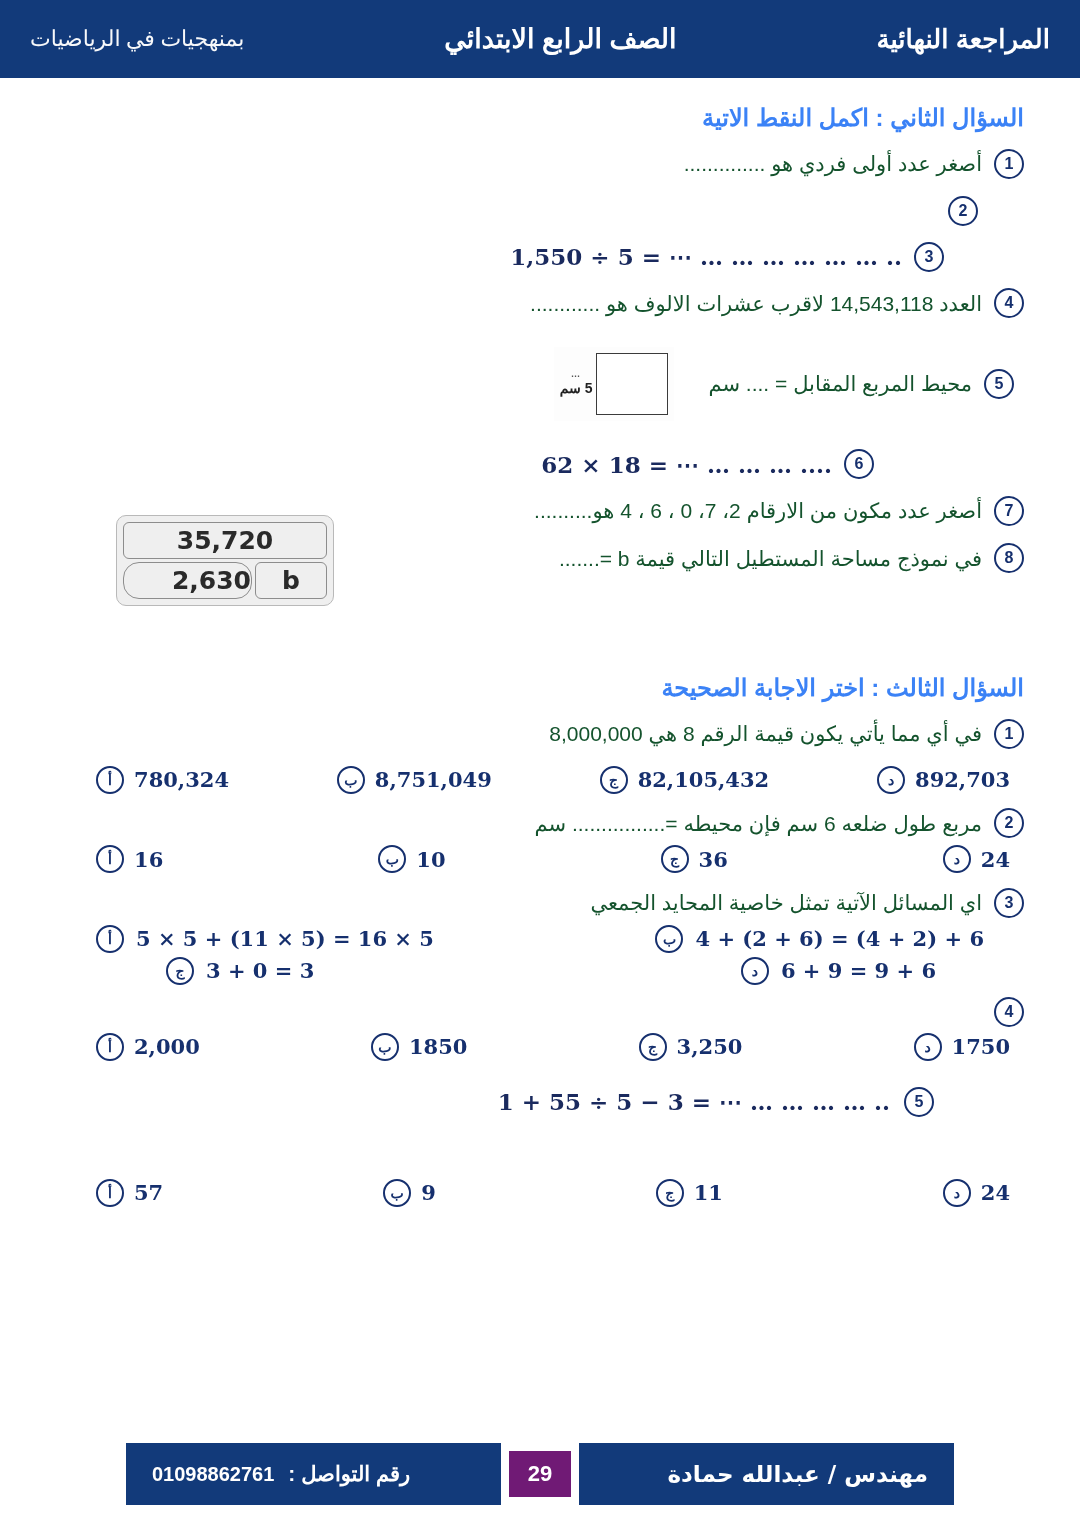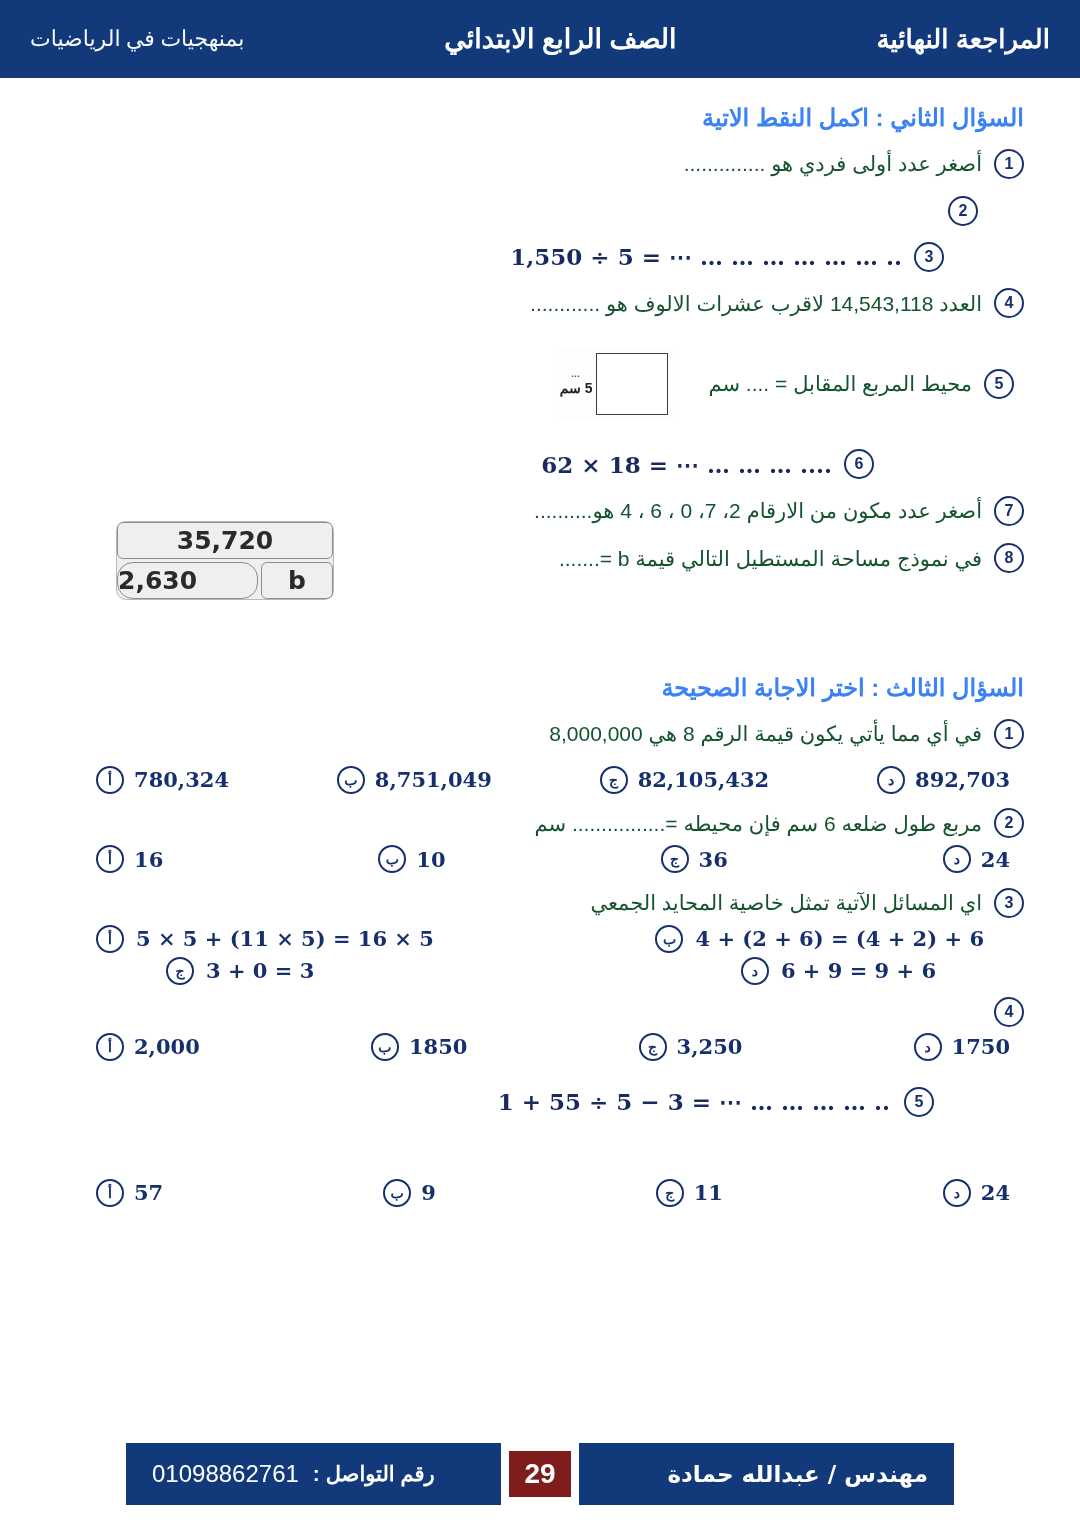--- a/index.html
+++ b/index.html
@@ -123,20 +123,21 @@
 
   
   .area-model {
     position: absolute;
     right: 690px;
     margin-top: 4px;
     width: 218px;
     background: #efefef;
     border: 1px solid #b9b9b9;
     border-radius: 10px;
+    padding: 6px;
     font-family: "DejaVu Sans", sans-serif;
   }
   .area-model .cell-top {
     border: 1px solid #8d8d8d;
     border-radius: 6px;
     text-align: center;
     font-size: 25px;
     font-weight: bold;
     color: #2a2a2a;
     padding: 3px 0;
@@ -154,21 +155,21 @@
     text-align: center;
     font-size: 25px;
     font-weight: bold;
     color: #2a2a2a;
     padding: 3px 0;
   }
   .area-model .cell-v {
     flex: 1;
     border: 1px solid #8d8d8d;
     border-radius: 16px;
-    text-align: left;
+    text-align: right;
     font-size: 25px;
     font-weight: bold;
     color: #2a2a2a;
     padding: 3px 0;
   }
 
   
   .choices {
     display: flex;
     flex-direction: row;
@@ -261,40 +262,40 @@
     font-weight: bold;
     white-space: nowrap;
     display: flex;
     align-items: center;
     gap: 14px;
     direction: rtl;
   }
   .footer-contact .phone {
     font-family: "Liberation Sans", sans-serif;
     direction: ltr;
-    font-weight: normal;
-    font-size: 24px;
+    font-weight: bold;
+    font-size: 20px;
   }
   .page-badge {
     position: absolute;
     left: 50%;
     transform: translateX(-50%);
     top: -8px;
     width: 78px; height: 78px;
     background: #ffffff;
     display: flex;
     align-items: center;
     justify-content: center;
   }
   .page-badge-inner {
     width: 62px; height: 46px;
-    background: #7f1d1d;
+    background: #701a75;
     color: #fff;
     display:flex; align-items:center; justify-content:center;
-    font-size: 28px;
+    font-size: 22px;
     font-weight: bold;
   }
 </style>
 </head>
 <body>
 
 <div class="header-bar">
   <div class="header-right-title">المراجعة النهائية</div>
   <div class="header-center-title">الصف الرابع  الابتدائي</div>
   <div class="header-left-title">بمنهجيات في الرياضيات</div>

